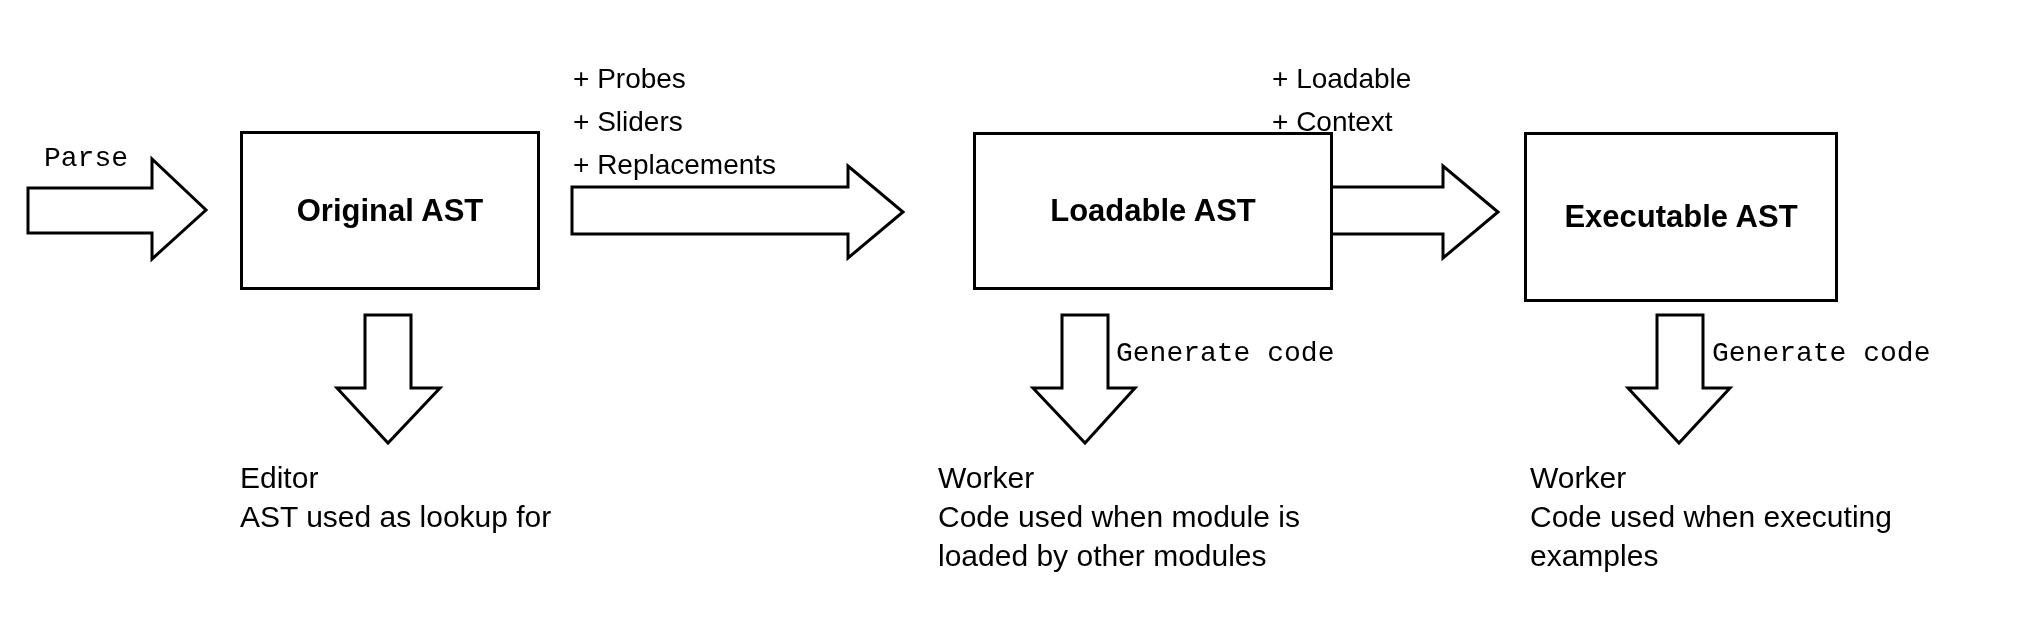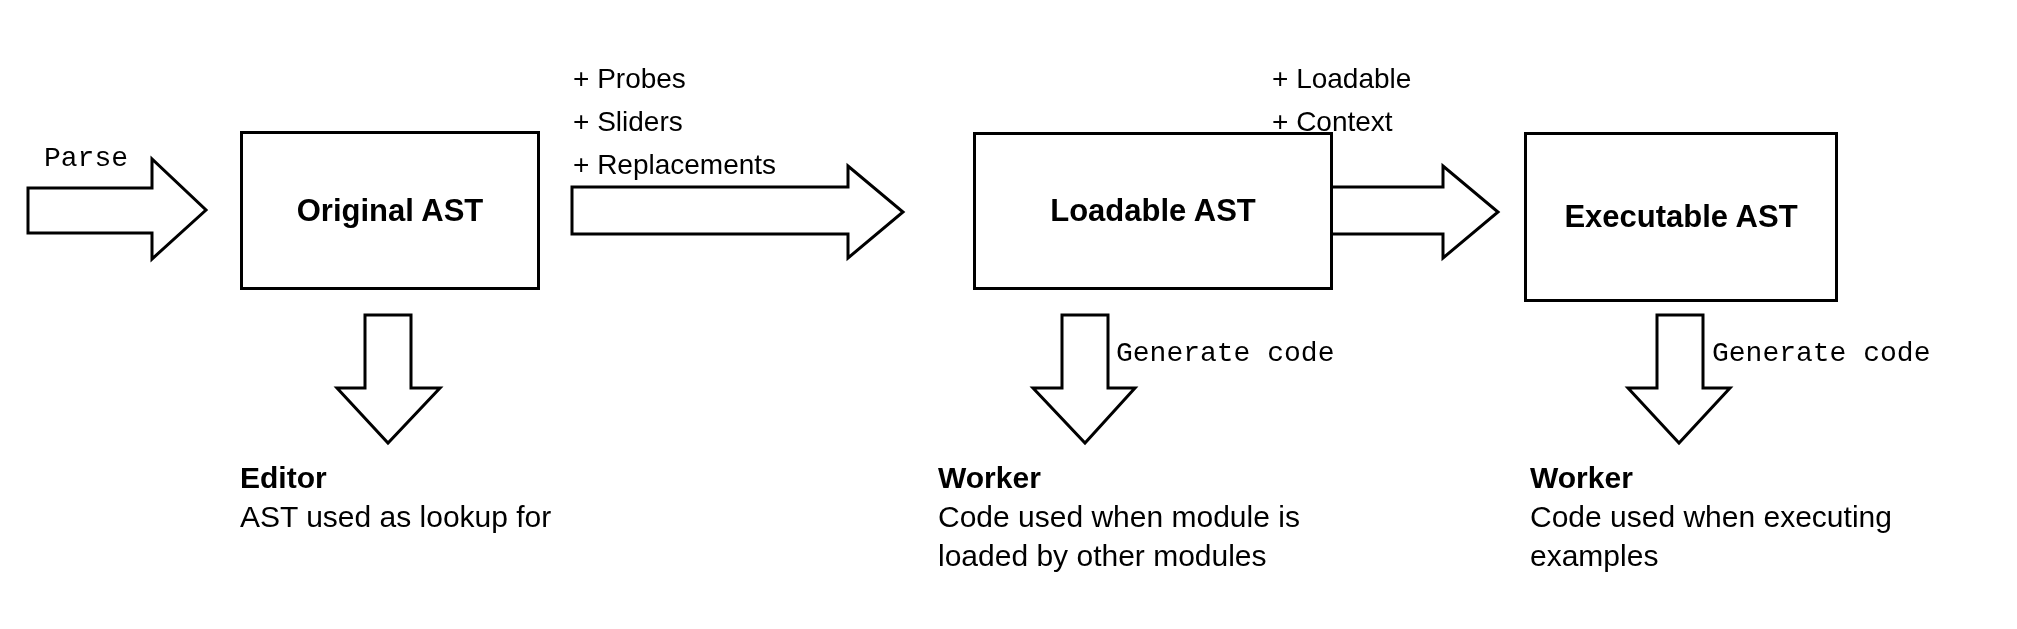--- a/index.html
+++ b/index.html
@@ -59,21 +59,21 @@
   .gencode { line-height: 36px; font-family: Liberation Mono, monospace; }
   #generate-code-2 { left: 1116px; top: 336px; }
   #generate-code-3 { left: 1712px; top: 336px; }
 
   .output-block {
     position: absolute;
     font-size: 30px;
     line-height: 39px;
     white-space: nowrap;
   }
-  .output-block .output-title { font-weight: bold; }
+  .output-block .output-title { font-weight: normal; }
   #output-editor   { left: 240px;  top: 458px; }
   #output-worker-1 { left: 938px;  top: 458px; }
   #output-worker-2 { left: 1530px; top: 458px; }
 </style>
 </head>
 <body>
 
 <div class="canvas">
 
   <svg class="svg-layer" viewBox="0 0 2017 629" xmlns="http://www.w3.org/2000/svg">

